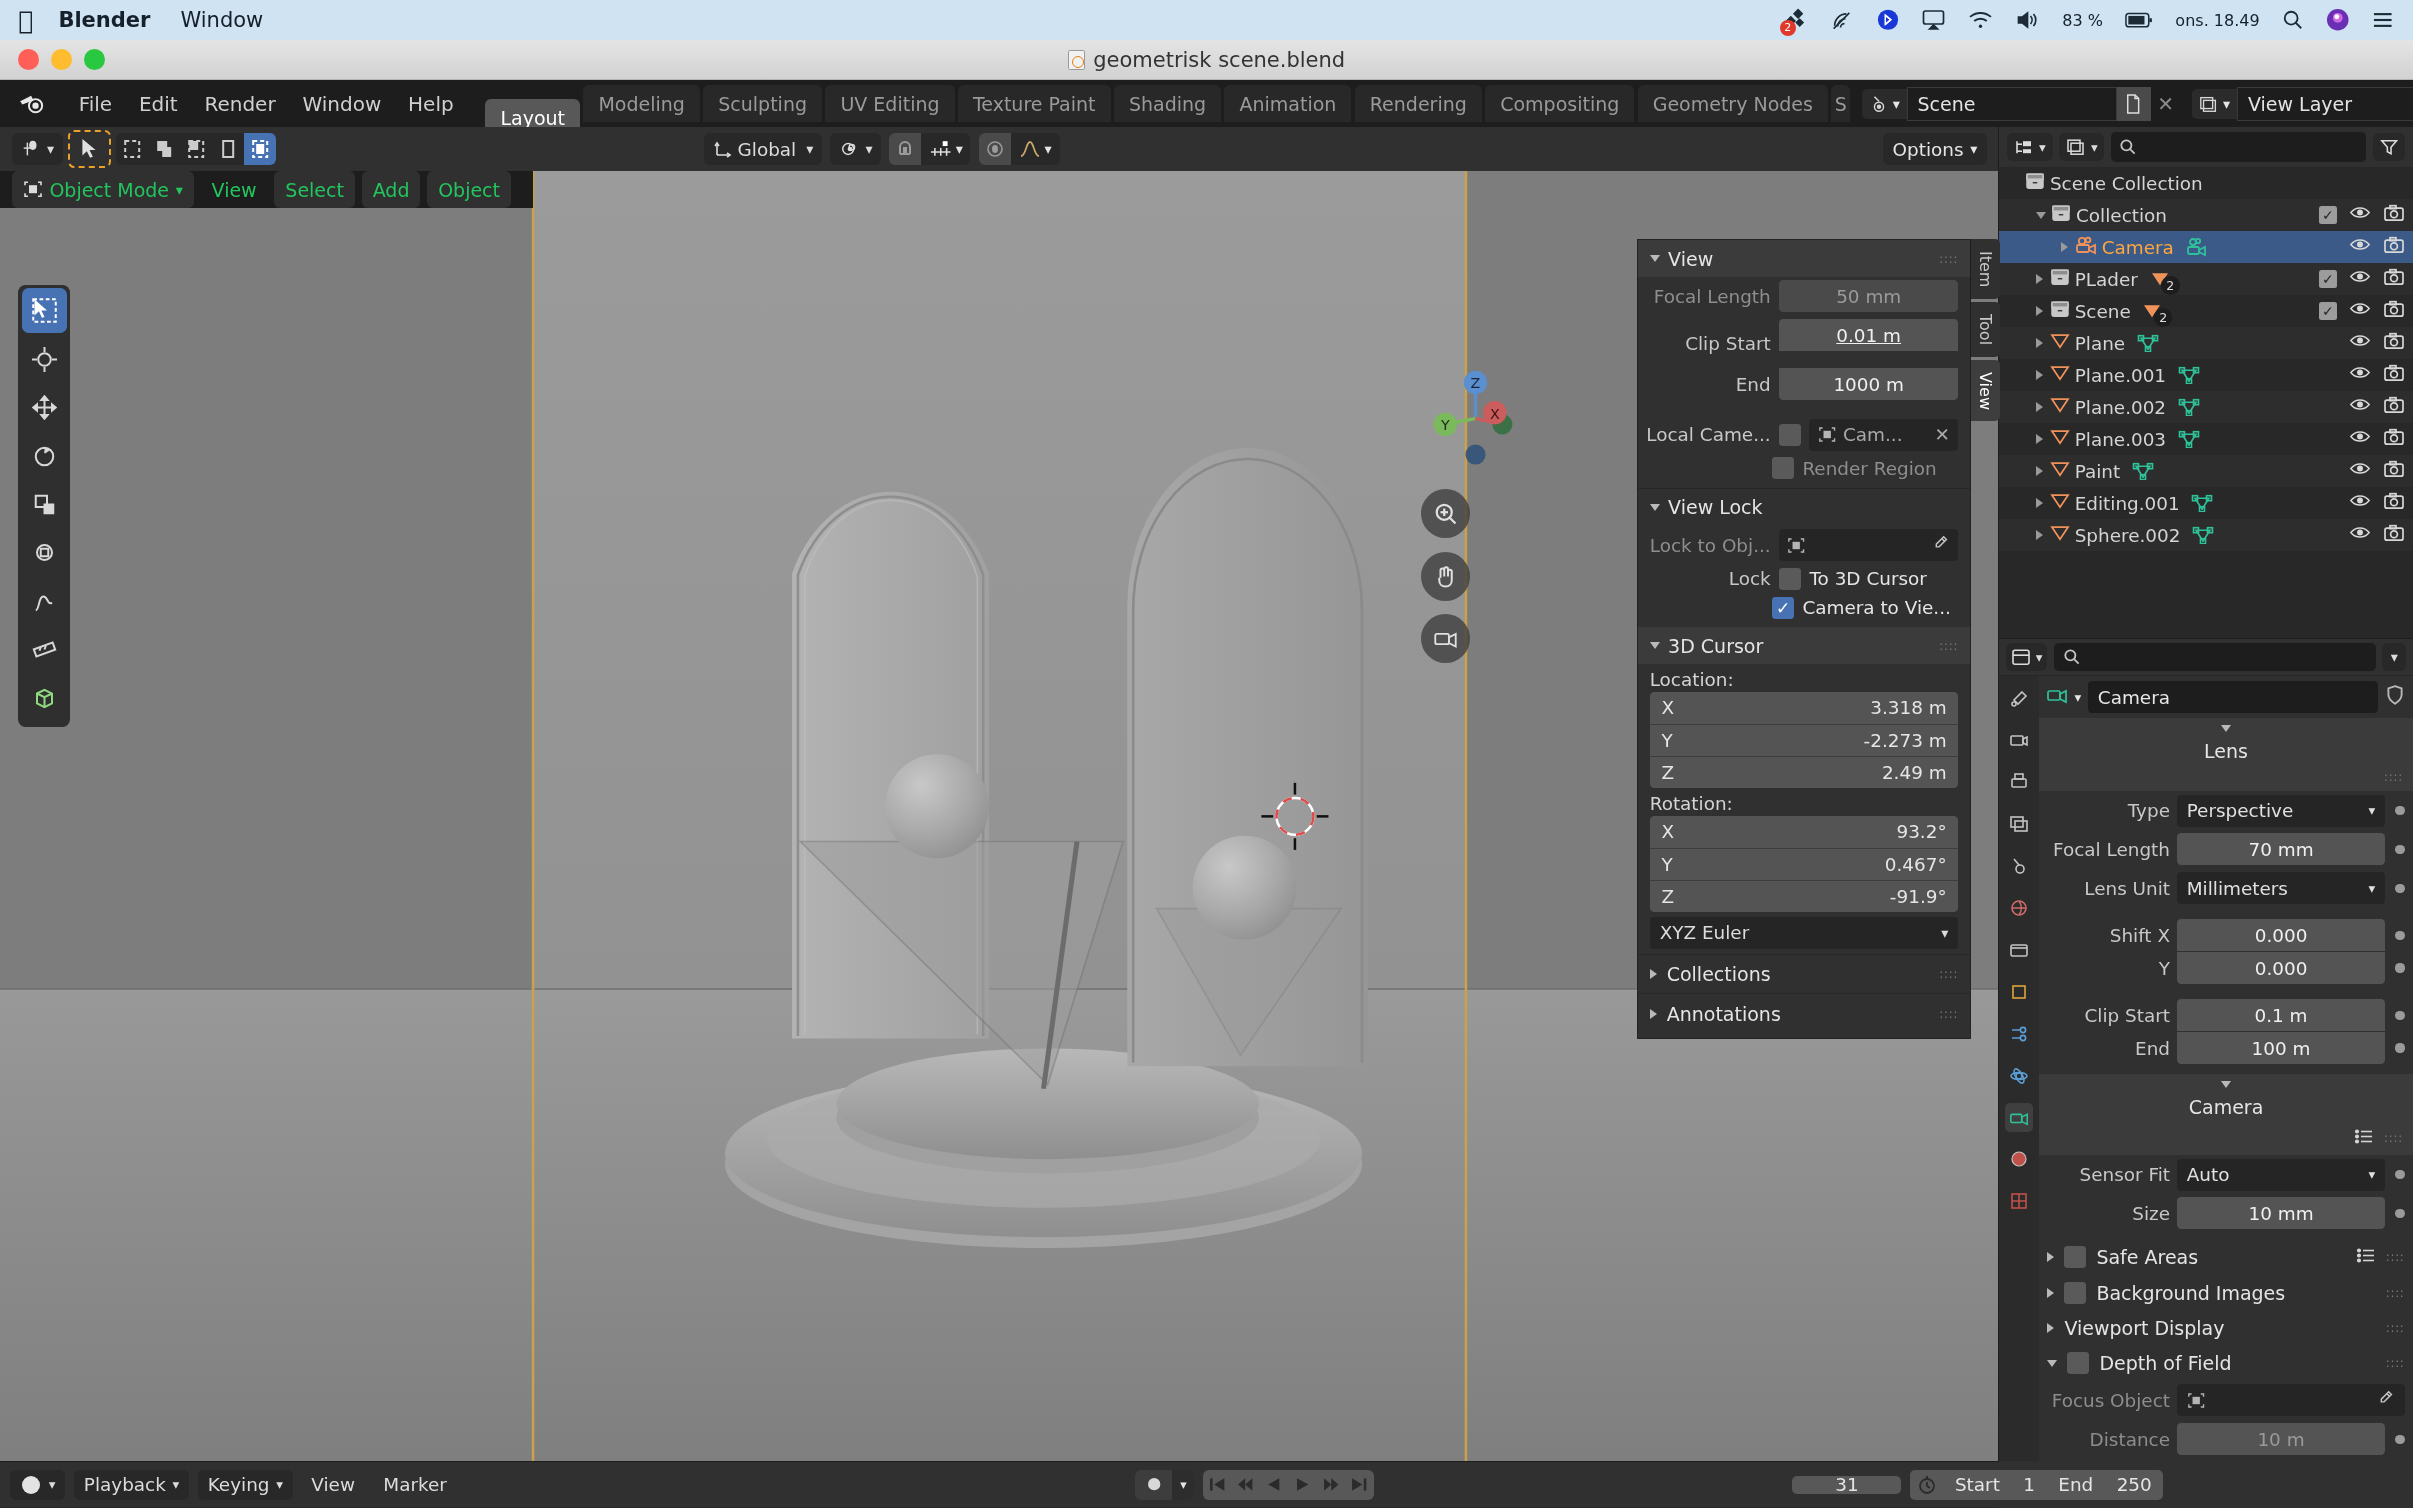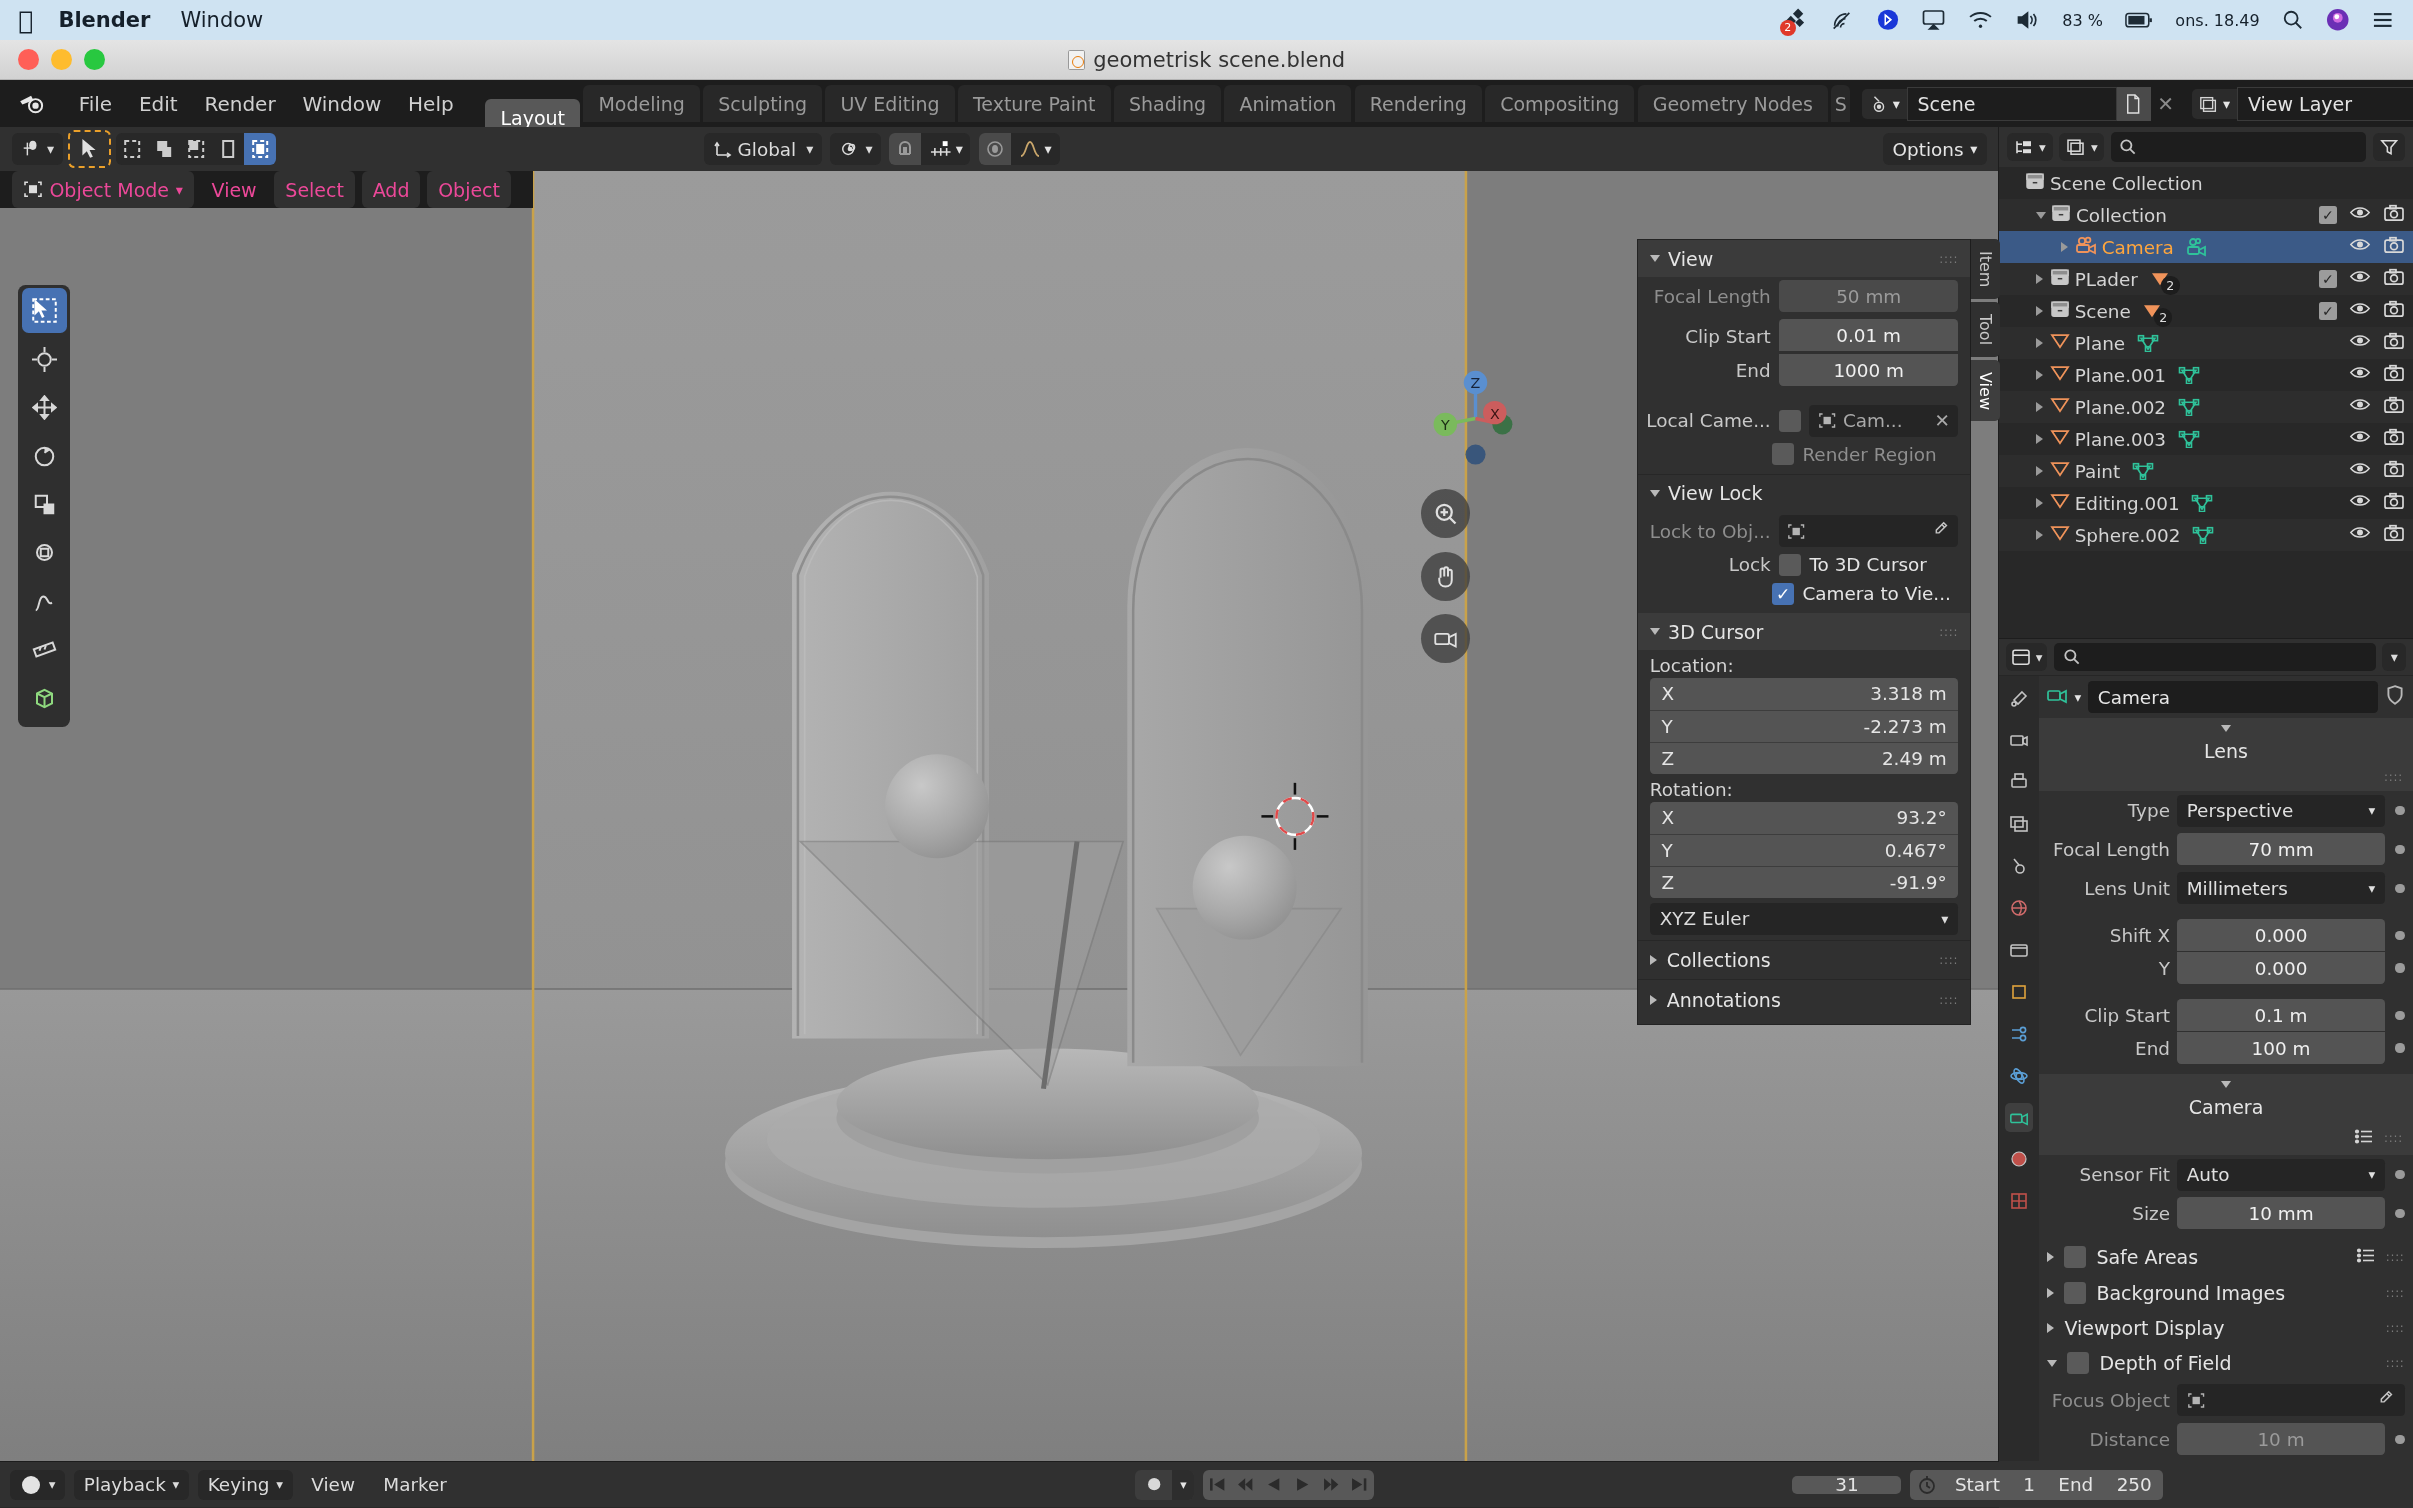--- a/index.html
+++ b/index.html
@@ -69,21 +69,21 @@
   .hseg > div.on { background:#4772b3; }
   .sel-hl { outline:2.5px dashed #eba02a; outline-offset:1.7px; border-radius:3.4px; }
   .opts { margin-left:auto; margin-right:11.7px; background:#282828; border-radius:5.9px;
     height:32px; display:flex; align-items:center; padding:0 10px; gap:6.7px; font-size:18.4px;}
 
   
   #vpsubheader { position:absolute; left:0; top:91px; width:533px; height:37px;
     background:#1d1d1d; display:flex; align-items:center; padding-left:11.7px; gap:6.7px;
     z-index:6; }
   .mbtn { background:#303030; border-radius:5.9px; height:37px; display:flex;
-    align-items:center; padding:0 11px; gap:6.7px; font-size:19px; color:#ec4899; }
+    align-items:center; padding:0 11px; gap:6.7px; font-size:19px; color:#22c55e; }
   .mflat { background:transparent; }
 
   
   #viewport { position:absolute; left:0; top:91px; width:1999px; height:1291px;
     background:#8a8a8a; overflow:hidden; }
   #vpinfo { position:absolute; left:59px; top:35px; font-size:19px; color:#fff;
     text-shadow:0 0.8px 1.7px rgba(0,0,0,.55); line-height:1.45; }
 
   
   #tools { position:absolute; left:18.4px; top:114px; width:52px;
@@ -116,21 +116,21 @@
   .tri.down { border-left:5.9px solid transparent;border-right:5.9px solid transparent;
     border-top:7.5px solid #b9b9b9; border-bottom:0; }
   .grip { margin-left:auto; color:#7b7b7b; letter-spacing:0.8px; font-size:11.7px; }
   .prow { display:flex; align-items:center; padding:3.4px 11.7px 3.4px 6.7px; gap:8.4px; }
   .plabel { flex:0 0 126px; text-align:right; color:#c8c8c8; font-size:18.4px; }
   .plabel.dim { color:#8e8e8e; }
   .pval { flex:1; background:#545454; border-radius:4.2px; height:32px;
     display:flex; align-items:center; justify-content:center; font-size:18.4px;
     color:#f0f0f0; }
   .pval.dimbg { background:#4a4a4a; color:#9b9b9b; }
-  .pval.stack-top{border-radius:4.2px 4.2px 0 0; margin-bottom:3px;}
+  .pval.stack-top{border-radius:4.2px 4.2px 0 0; margin-bottom:17px;text-decoration:underline;}
   .pval.stack-bot{border-radius:0 0 4.2px 4.2px;}
   .pfield { flex:1; background:#252525; border-radius:4.2px; height:32px;
     display:flex; align-items:center; padding:0 8.4px; gap:6.7px; font-size:18.4px;
     color:#a9a9a9; }
   .chk { width:22px;height:22px;border-radius:3.4px;background:#5a5a5a; flex:none;}
   .chk.on { background:#4772b3; display:flex;align-items:center;justify-content:center;
     color:#fff; font-size:17px; }
   .xyrow { display:flex; align-items:center; justify-content:space-between;
     background:#545454; height:32px; padding:0 11.7px; font-size:18.4px; }
   .xyrow.t{border-radius:4.2px 4.2px 0 0;} .xyrow.b{border-radius:0 0 4.2px 4.2px;}

